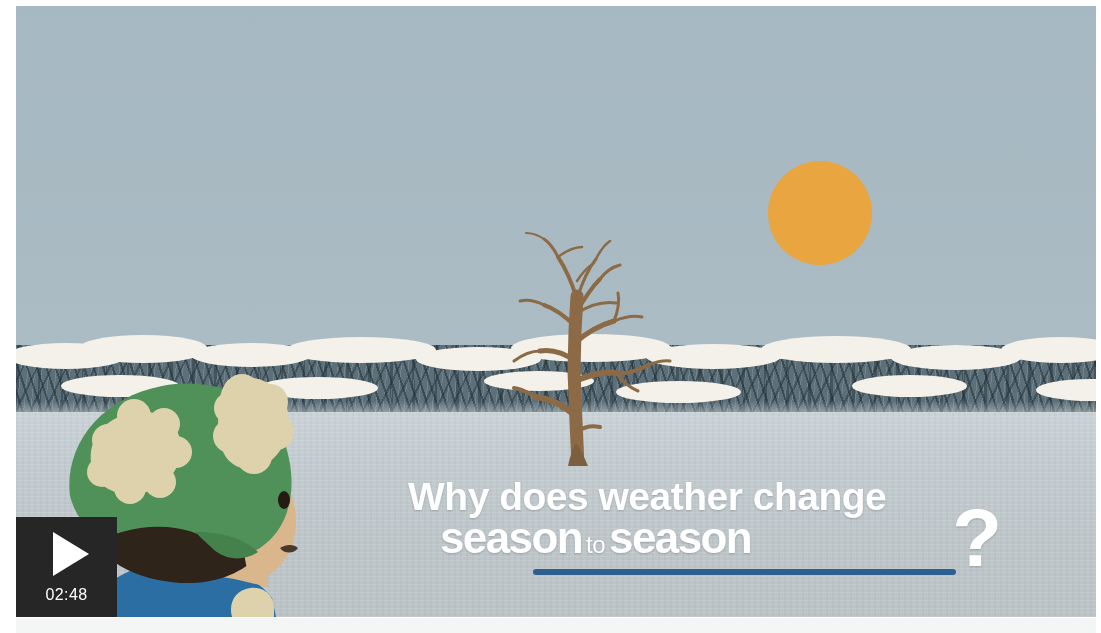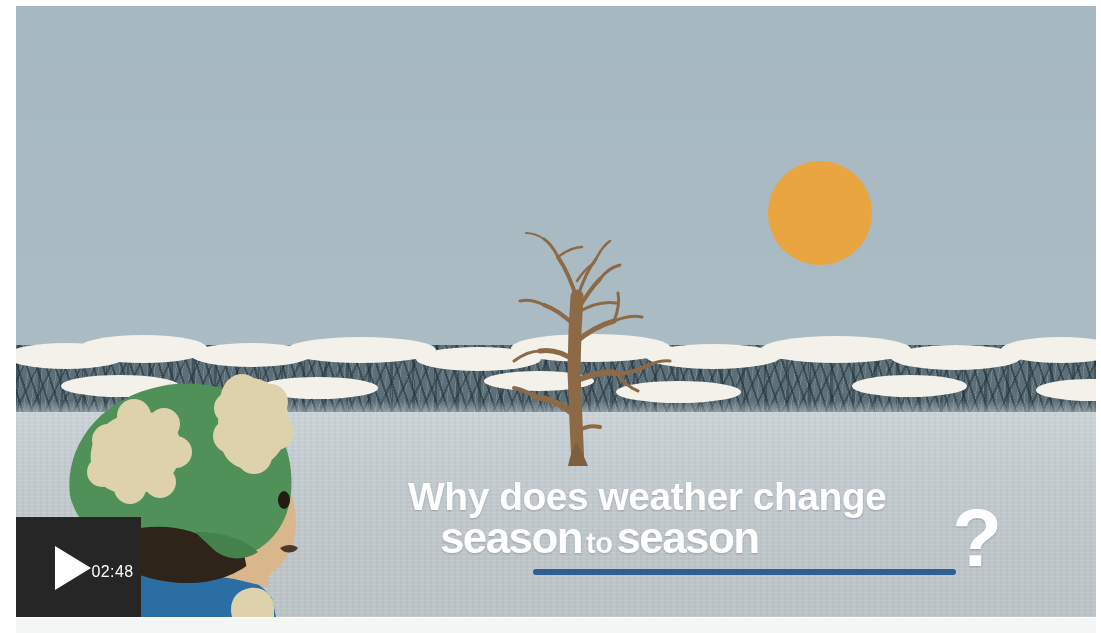--- a/index.html
+++ b/index.html
@@ -152,21 +152,21 @@
     display: flex;
     align-items: baseline;
   }
   .w-from { font-size: 36px; font-weight: bold; letter-spacing:-.5px; }
   .w-season {
     font-size: 44px;
     font-weight: bold;
     letter-spacing: -1.6px;
     margin: 0 4px;
   }
-  .w-to { font-size: 29px; font-weight: bold; letter-spacing:-.5px; }
+  .w-to { font-size: 24px; font-weight: normal; letter-spacing:-.5px; }
   .qmark {
     position: absolute;
     left: 560px;
     top: 26px;
     font-size: 82px;
     font-weight: bold;
     line-height: 1;
   }
   .underline {
     position: absolute;
@@ -180,25 +180,24 @@
 
   
   #play-overlay {
     position: absolute;
     left: 0px;
     top: 511px;
     width: 101px;
     height: 100px;
     background: #262626;
     display: flex;
-    flex-direction: row;
+    flex-direction: column;
     align-items: center;
     justify-content: center;
     cursor: pointer;
-    padding-left: 24px;
   }
   #play-triangle {
     width: 0; height: 0;
     border-left: 36px solid #ffffff;
     border-top: 22px solid transparent;
     border-bottom: 22px solid transparent;
     margin-left: 8px;
     margin-top: 2px;
   }
   #duration {

